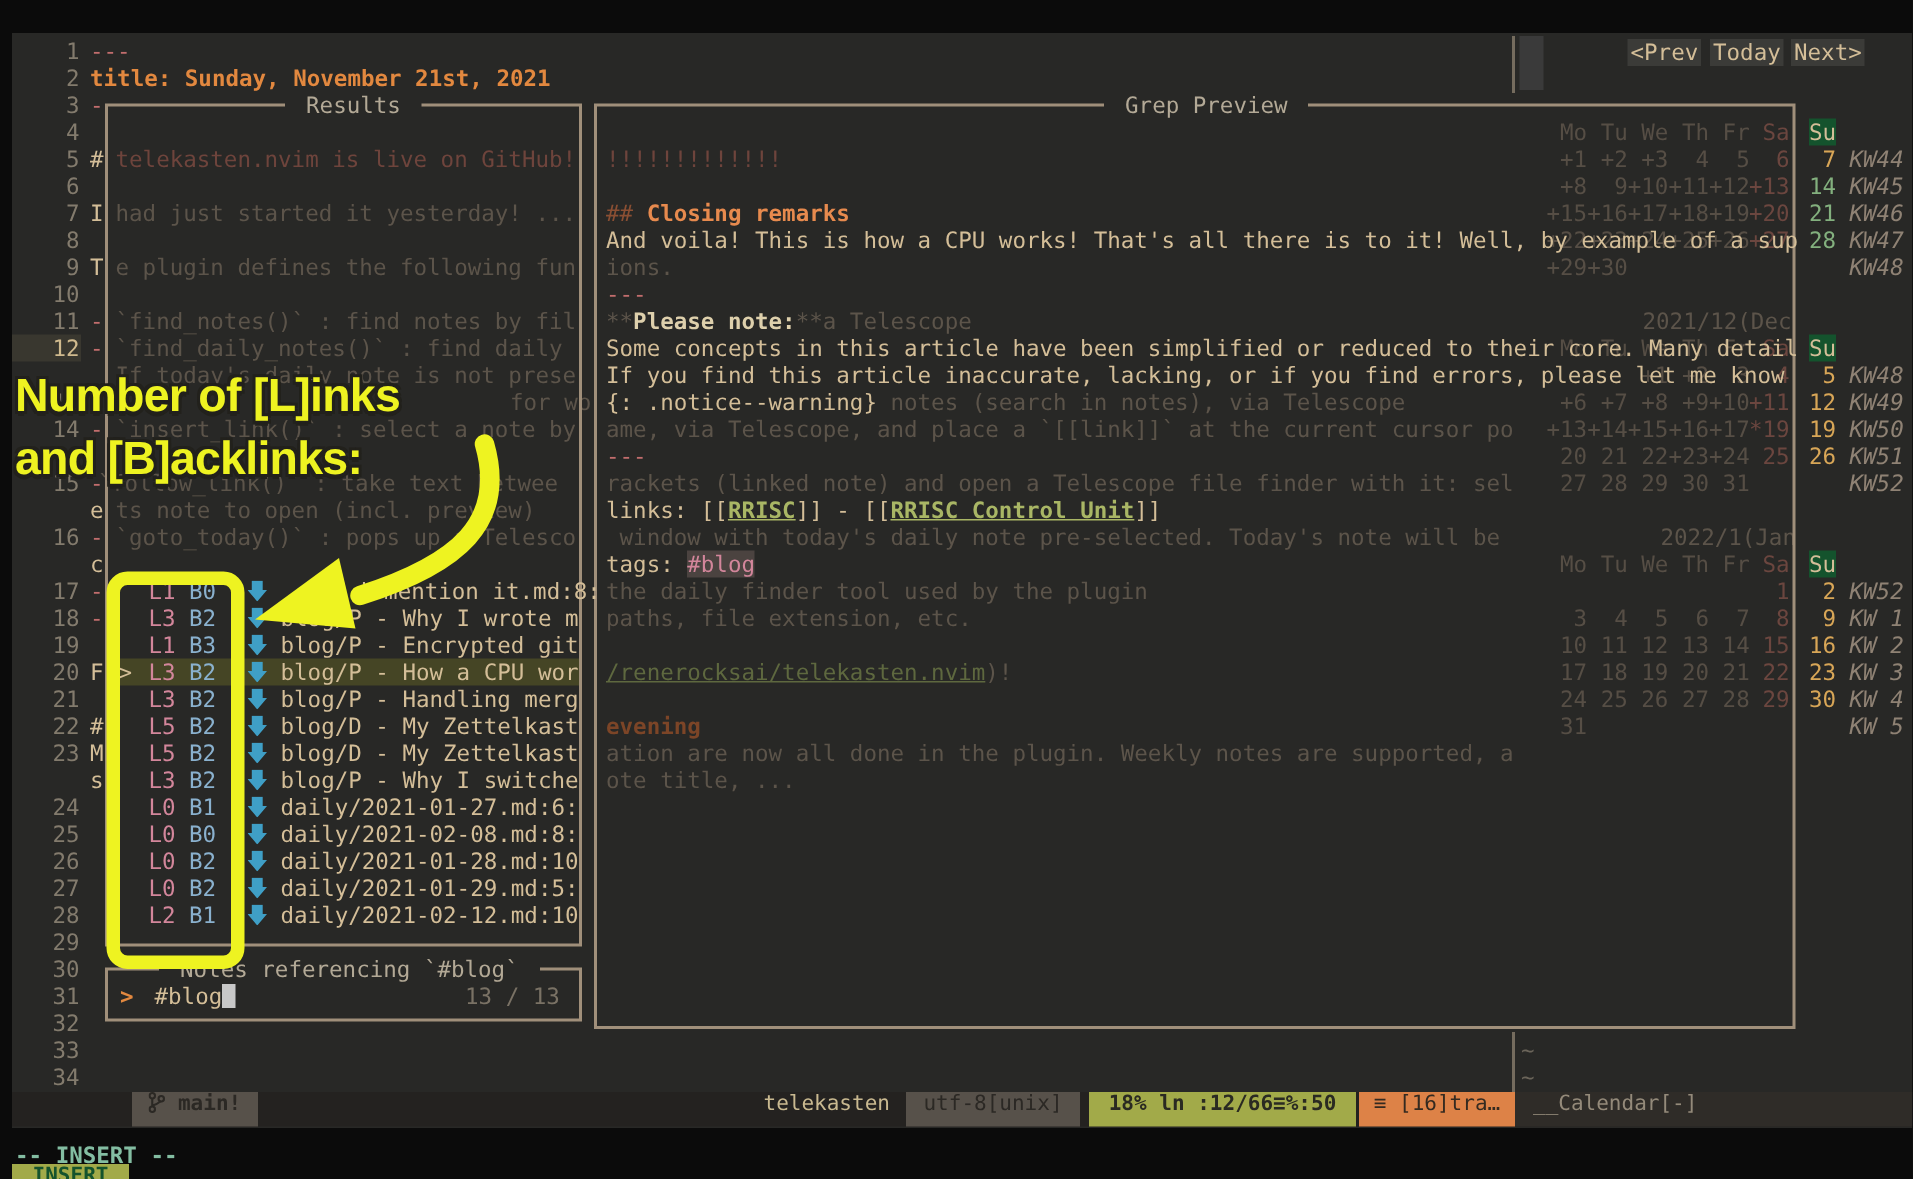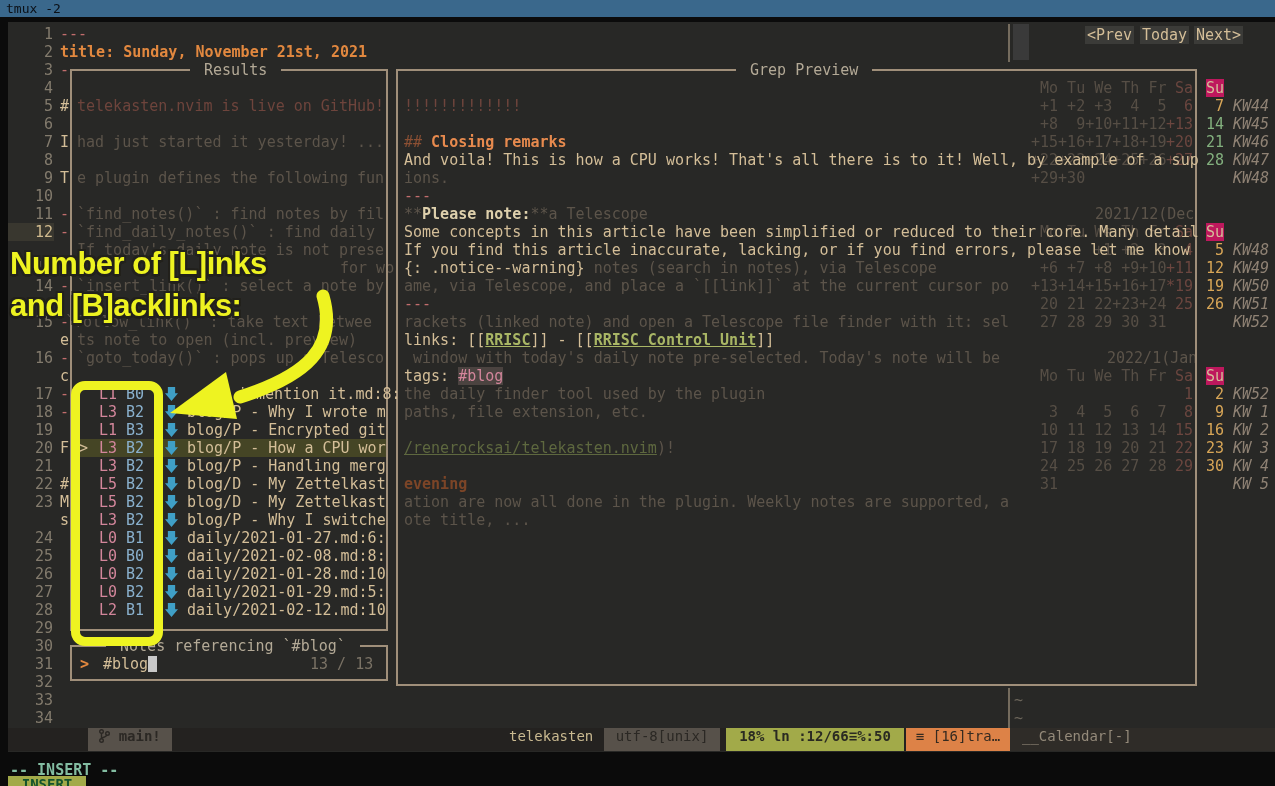--- a/index.html
+++ b/index.html
@@ -14,21 +14,21 @@
   .dimred{color:#6e443c}.red{color:#c26d6d}
   .org{color:#e2883f;font-weight:bold}.h2{color:#e78a4e;font-weight:bold}
   .dorg{color:#8a4f33}.dorgb{color:#7c4527;font-weight:bold}
   .pink{color:#d3869b}.blue{color:#8ab1ce}
   .grn{color:#a9b665;font-weight:bold;text-decoration:underline}
   .dgrn{color:#5e683f;text-decoration:underline}
   .gut{color:#837b6d}.gutc{color:#d0ba8e}
   .kw{color:#8f8274;font-style:italic}
   .wd{color:#564e45}.sa{color:#6b463f}
   .suo{color:#d8a657}.sut{color:#83b07e}
-  .suchip{background:#be185d;color:#d4be98}
+  .suchip{background:#14532d;color:#d4be98}
   .chip{background:#3b3b38;color:#d4be98;padding:0 2px;}
   .tag{background:#4b4340;color:#d3869b}
   .ttl{color:#b3a996;background:#282826;padding:0 5px;}
   .box{position:absolute;border:2px solid #a08f7a;box-sizing:border-box;background:transparent;}
   .dar{position:absolute;width:13px;height:14px;background:#3f9fc6;
        clip-path:polygon(22% 0,78% 0,78% 45%,100% 45%,50% 100%,0 45%,22% 45%);}
   .selbg{position:absolute;left:72px;width:314px;height:18px;background:#454525;}
   .cursorln{position:absolute;left:0px;top:223px;width:46px;height:18px;background:#39372f;}
   .curblk{position:absolute;width:9px;height:16px;background:#c8c8c8;}
   .rect{position:absolute;}
@@ -50,21 +50,20 @@
   #anno1{top:246px;} #anno2{top:288px;}
   #ybox{position:absolute;left:71px;top:381px;width:92px;height:265px;border:9px solid #eef321;
         border-radius:14px;box-sizing:border-box;z-index:25;}
   #arrowsvg{position:absolute;left:0;top:0;width:1275px;height:786px;z-index:26;pointer-events:none;}
   .navchip{position:absolute;top:26px;height:18px;}
 </style>
 </head>
 <body>
 
 <div id="screen">
-  <div id="tmuxbar">tmux -2</div>
 
   <div id="term"></div>
 
   <span class="t navchip chip" style="left:1085px;">&lt;Prev</span>
   <span class="t navchip chip" style="left:1140px;">Today</span>
   <span class="t navchip chip" style="left:1194px;">Next&gt;</span>
 
   <div class="rect" style="left:1008px;top:24px;width:2px;height:38px;background:#756c5e;"></div>
   <div class="rect" style="left:1008px;top:688px;width:2px;height:40px;background:#756c5e;"></div>
   <div class="rect" style="left:1013px;top:24px;width:16px;height:36px;background:#3a3a3a;"></div>

